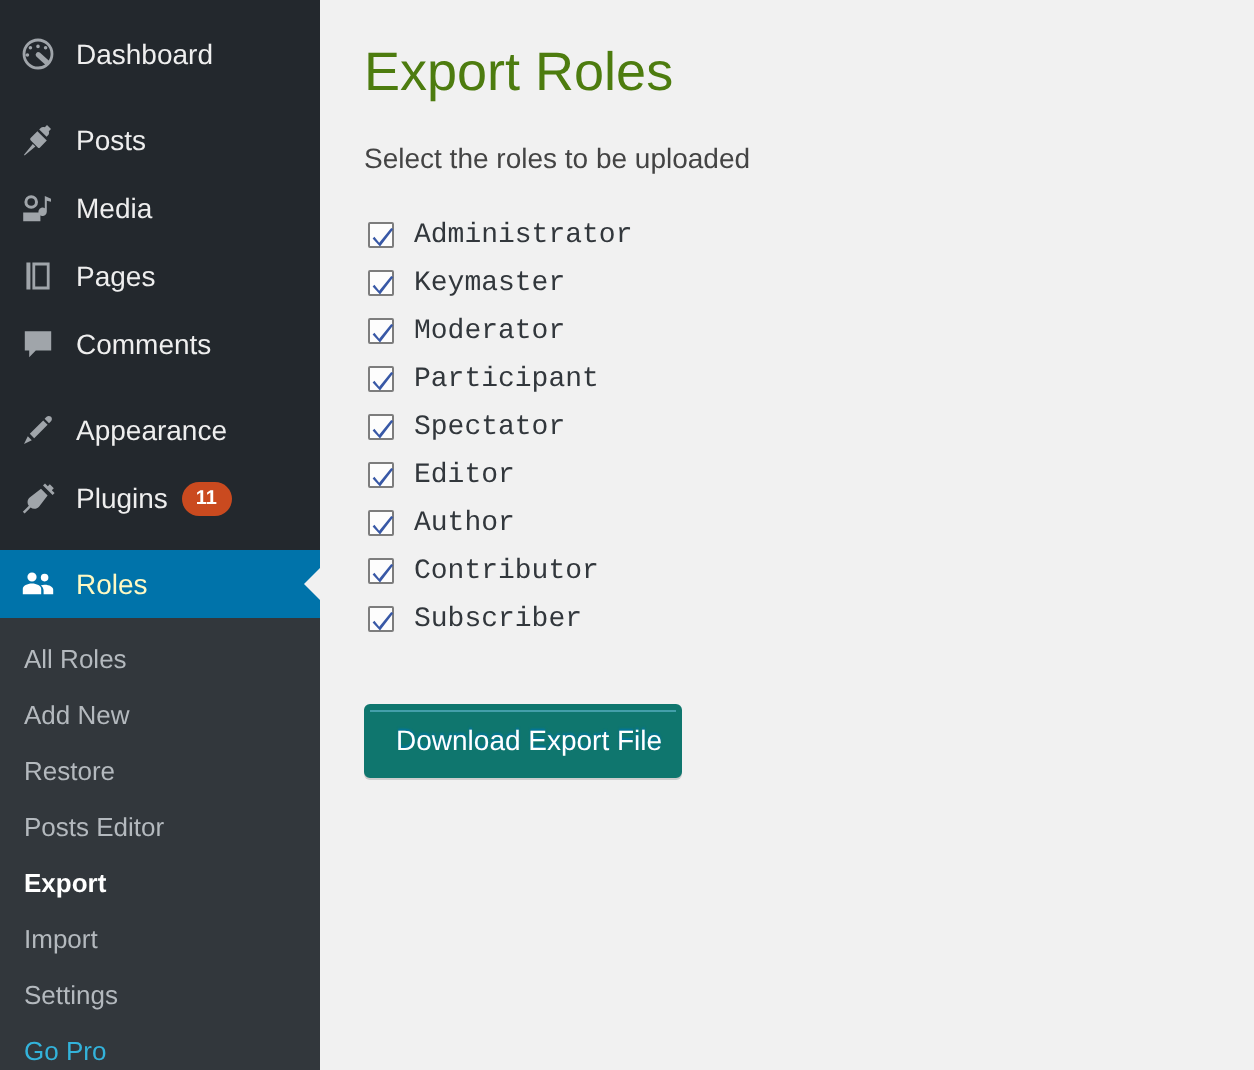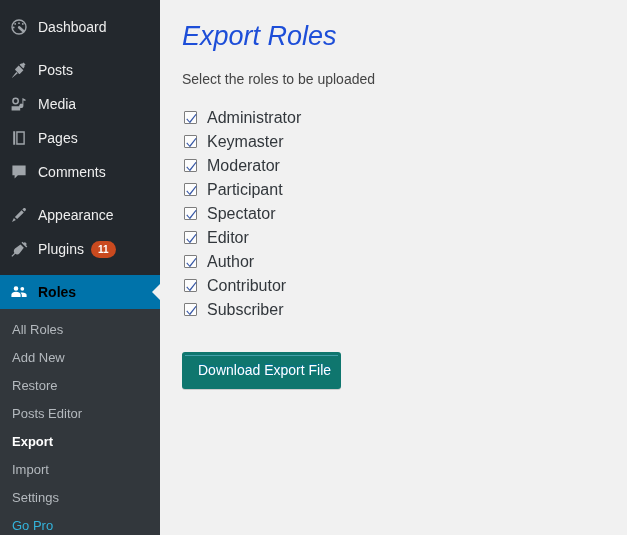--- a/index.html
+++ b/index.html
@@ -47,21 +47,21 @@
     height: 20px;
     display: inline-flex;
     align-items: center;
     justify-content: center;
     flex: 0 0 20px;
   }
   .menu-top .micon svg { display: block; }
   .menu-top.current {
     background: #0073aa;
   }
-  .menu-top.current .mlabel { color: #000000; font-weight: 700; }
+  .menu-top.current .mlabel { color: #fef9c3; font-weight: 400; }
   .menu-top.current .micon svg { fill: #fff; }
   .menu-top.current::after {
     content: "";
     position: absolute;
     right: 0;
     top: 50%;
     margin-top: -8px;
     border-style: solid;
     border-width: 8px 8px 8px 0;
     border-color: transparent #f1f1f1 transparent transparent;
@@ -112,25 +112,24 @@
   #wpbody {
     flex: 1;
     height: 535px;
     background: #f1f1f1;
     padding: 10px 20px 0 22px;
     overflow: hidden;
   }
   h1.page-title {
     font-size: 27px;
     font-weight: 400;
-    color: #1d4ed8;
+    color: #4d7c0f;
     line-height: 1.3;
     padding: 9px 0 4px 0;
     margin: 0 0 12px 0;
-    font-style: italic;
   }
   p.desc {
     font-size: 14px;
     color: #444;
     margin: 0 0 16px 0;
     line-height: 1.4;
   }
   ul.roles-list {
     list-style: none;
     margin: 0 0 0 2px;
@@ -154,23 +153,24 @@
     display: inline-block;
     cursor: default;
   }
   .cb svg {
     position: absolute;
     left: 0px;
     top: 0px;
   }
   .role-label {
     margin-left: 10px;
-    font-size: 16px;
+    font-size: 14px;
     color: #32373c;
     line-height: 1;
+    font-family: Liberation Mono, monospace;
   }
   .btn-row { margin-top: 30px; }
   button.button-primary {
     background: #0f766e;
     border: 3px solid #0f766e;
     color: #fff;
     font-size: 14px;
     font-family: "Liberation Sans", sans-serif;
     line-height: 1;
     padding: 8px 7px 9px 13px;

